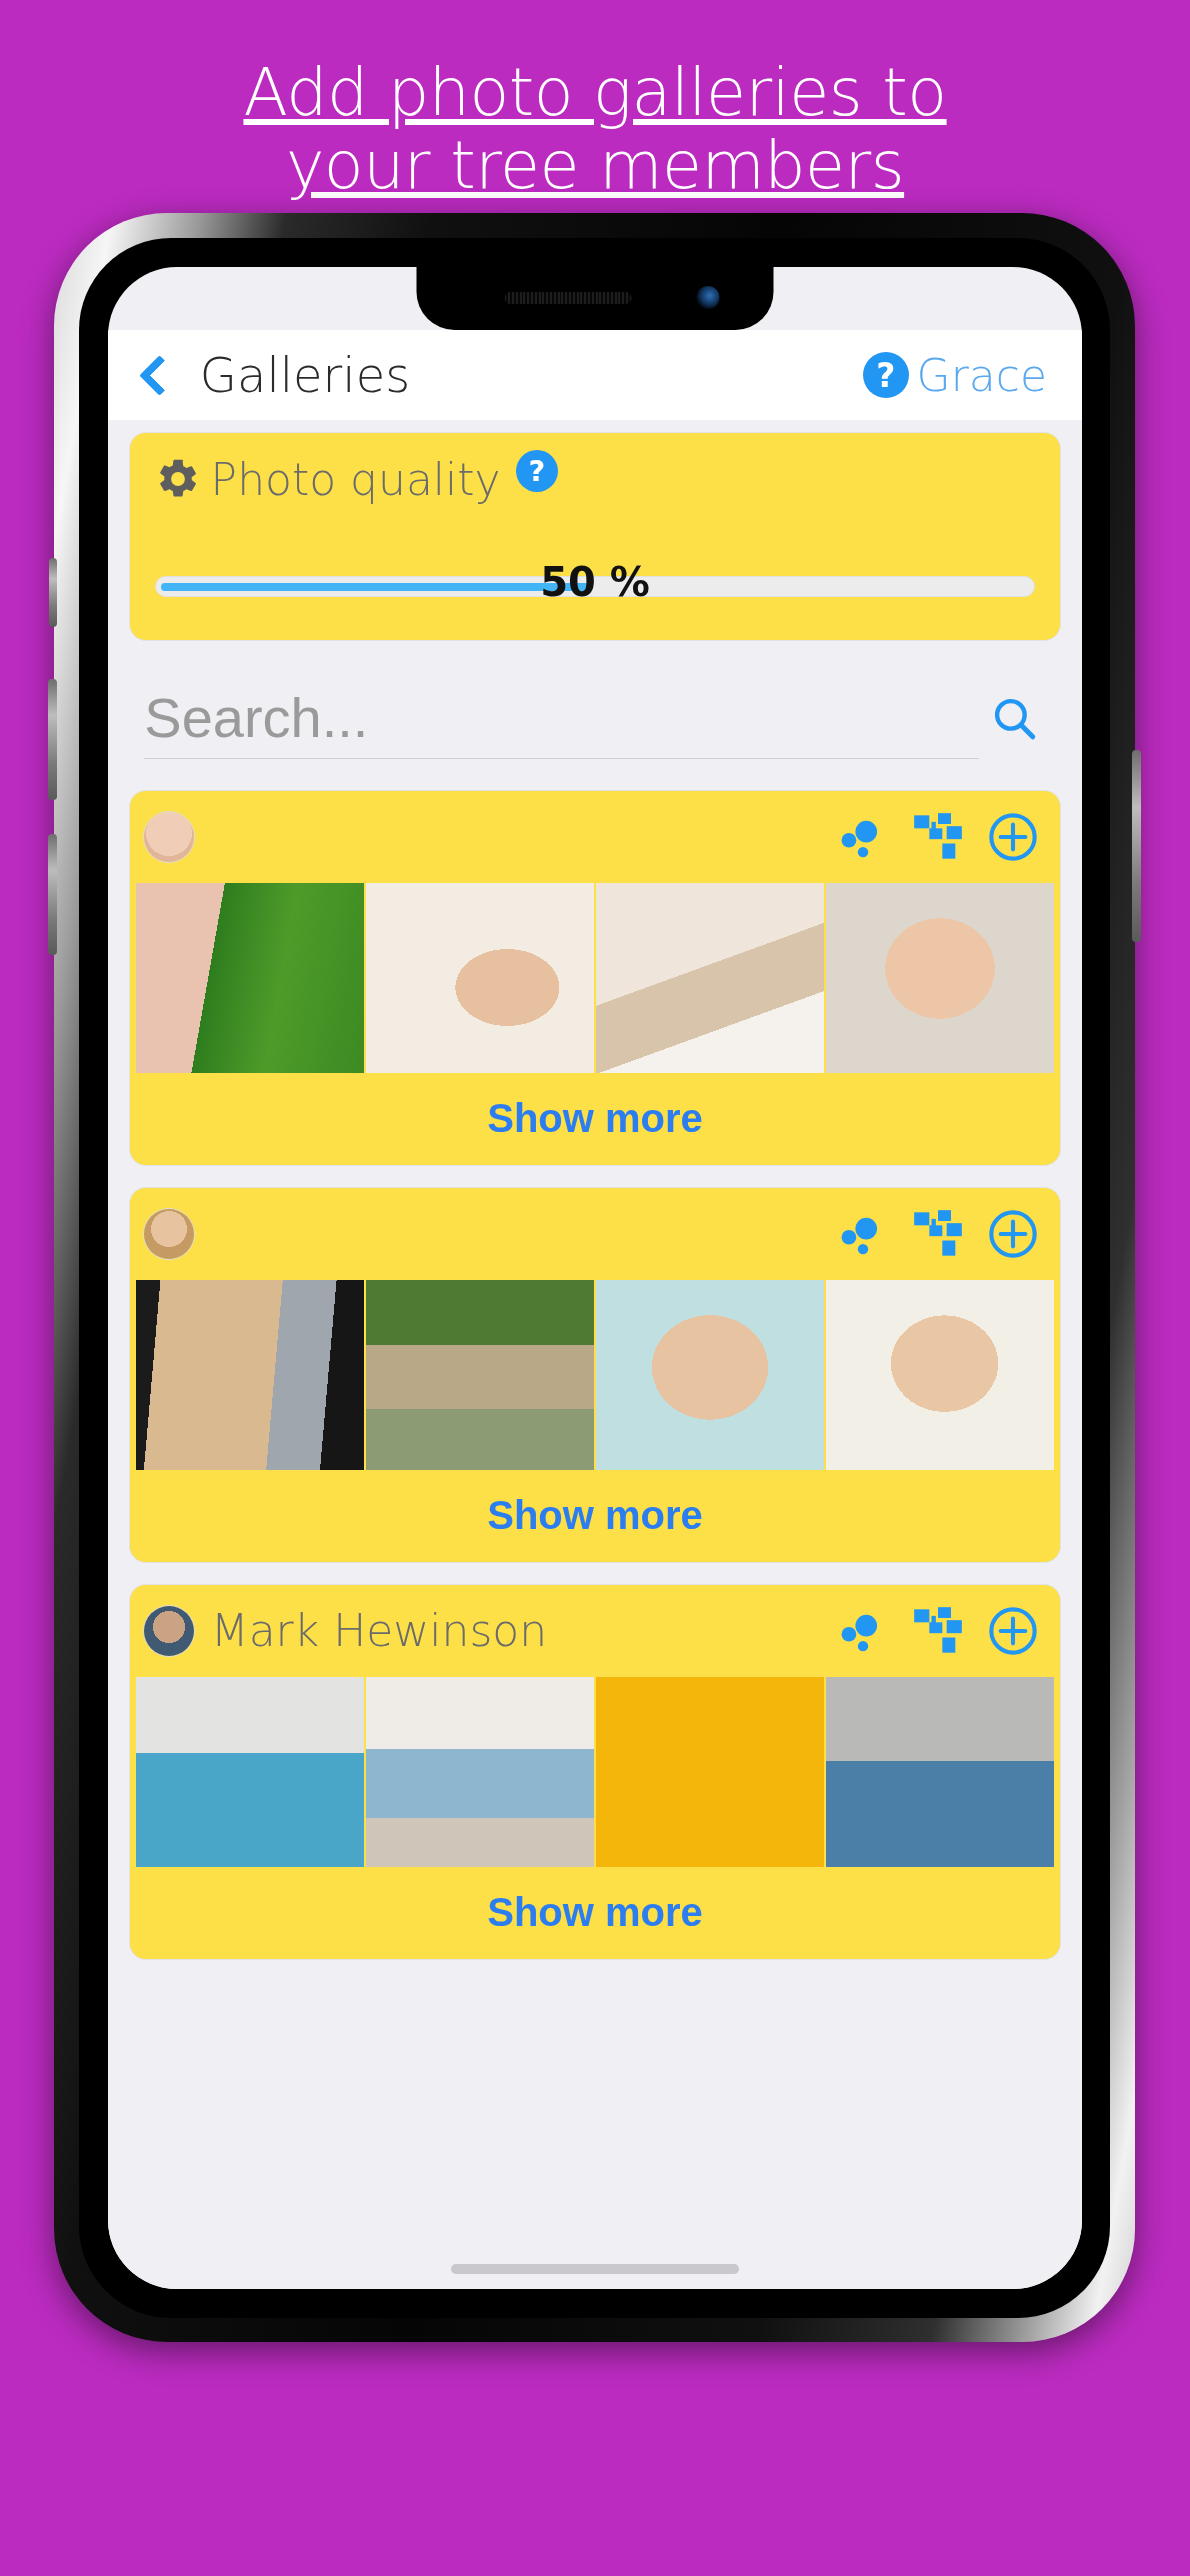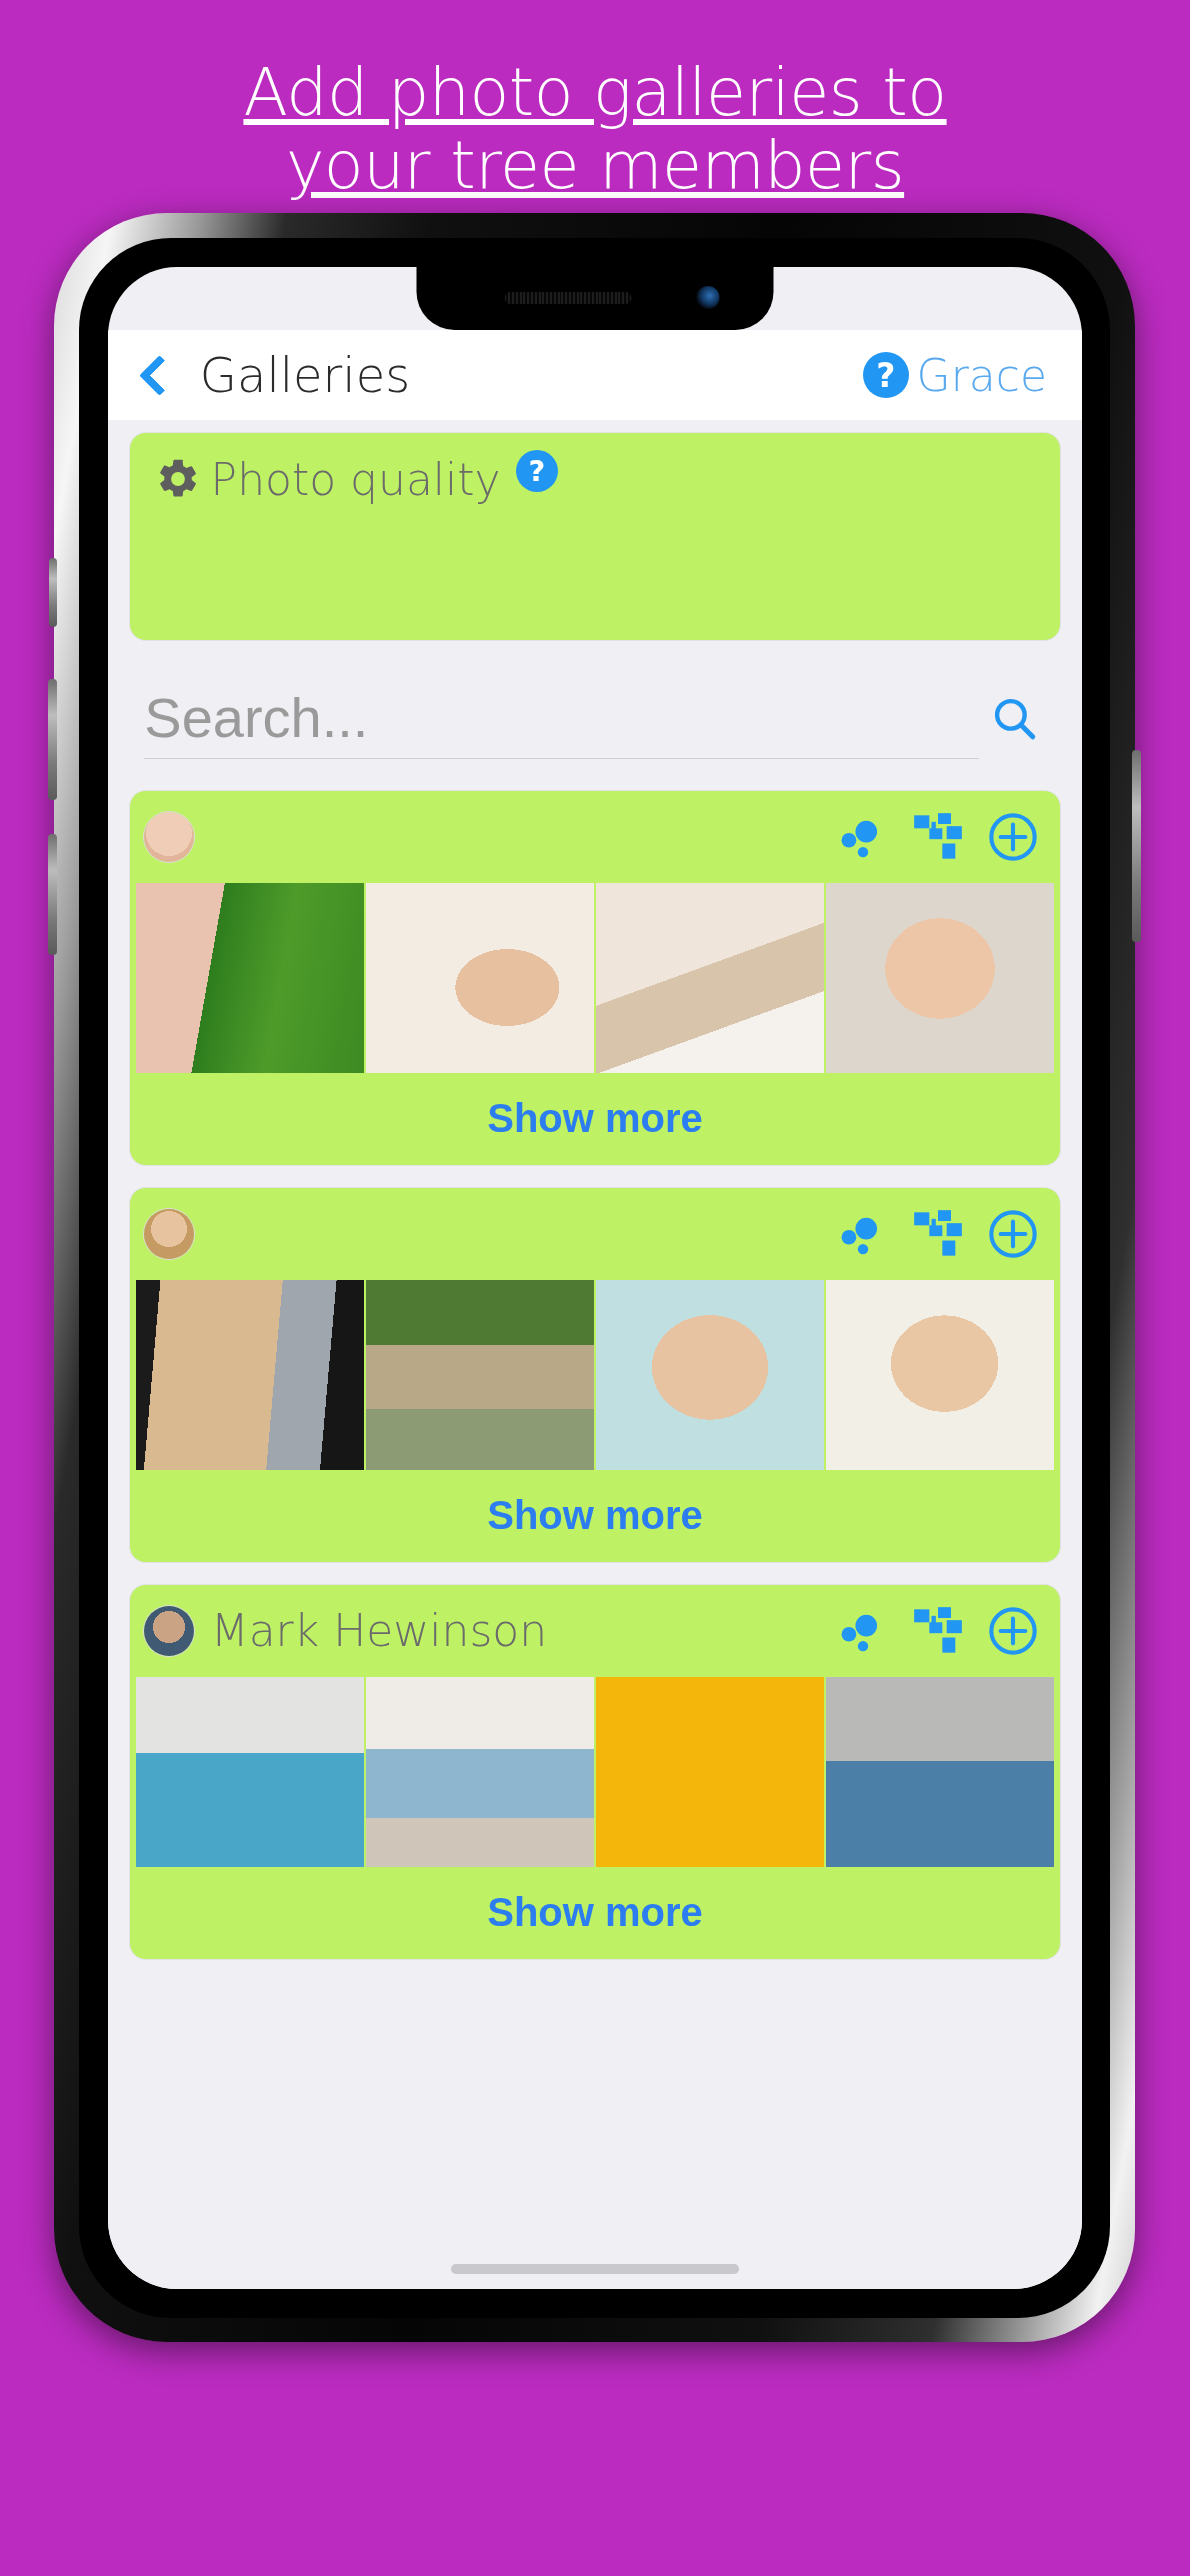--- a/index.html
+++ b/index.html
@@ -126,21 +126,21 @@
   .content {
     position: absolute; left: 0; top: 153px;
     width: 974px; height: 1869px;
     background: #efeff4;
     overflow: hidden;
   }
 
   
   .card {
     margin: 0 21px 21px 21px;
-    background: #bef264;
+    background: #fde047;
     border: 1px solid #e2e2e4;
     border-radius: 17px;
   }
 
   
   .quality-card { margin-top: 11.5px; padding: 21px 25px 29px 25px; height: 209px; position: relative; }
   .quality-head { display: flex; align-items: center; }
   .gear { width: 46px; height: 46px; position: relative; flex: none; }
   .gear svg { width: 46px; height: 46px; display: block; }
   .quality-label {
@@ -271,20 +271,25 @@
 
         <div class="card quality-card">
           <div class="quality-head">
             <div class="gear">
               <svg viewBox="0 0 24 24">
                   <path fill="#5e5e5e" d="M19.14 12.94a7.5 7.5 0 0 0 .05-.94 7.5 7.5 0 0 0-.06-.94l2.03-1.58a.48.48 0 0 0 .12-.61l-1.92-3.32a.48.48 0 0 0-.58-.22l-2.39.96a7.03 7.03 0 0 0-1.62-.94l-.36-2.54A.47.47 0 0 0 13.94 2h-3.84a.47.47 0 0 0-.47.4l-.36 2.54c-.59.24-1.13.56-1.62.94l-2.39-.96a.48.48 0 0 0-.58.22L2.76 8.46a.48.48 0 0 0 .12.61l2.03 1.58c-.04.31-.06.63-.06.94s.02.63.06.94l-2.03 1.58a.48.48 0 0 0-.12.61l1.92 3.32c.12.21.37.29.58.22l2.39-.96c.49.38 1.03.7 1.62.94l.36 2.54c.03.24.23.4.47.4h3.84c.24 0 .44-.16.47-.4l.36-2.54c.59-.24 1.13-.56 1.62-.94l2.39.96c.21.07.46-.01.58-.22l1.92-3.32a.48.48 0 0 0-.12-.61l-2.02-1.58zM12 15.6A3.6 3.6 0 1 1 12 8.4a3.6 3.6 0 0 1 0 7.2z"></path>
                 </svg>
             </div>
             <div class="quality-label">Photo quality</div>
             <div class="quality-help">?</div>
+          </div>
+          <div class="slider-wrap">
+            <div class="slider-track"></div>
+            <div class="slider-fill" id="sliderFill" style="width: calc(50% - 11.5px);"></div>
+            <div class="slider-value">50 %</div>
           </div>
         </div>
 
         <div class="search-row">
           <div class="search-input-box">
             <span class="search-placeholder">Search...</span>
           </div>
           <div class="search-icon">
             <svg viewBox="0 0 24 24">
                 <circle cx="10.5" cy="10.5" r="6.6" fill="none" stroke="#2196f3" stroke-width="2.1"></circle>

